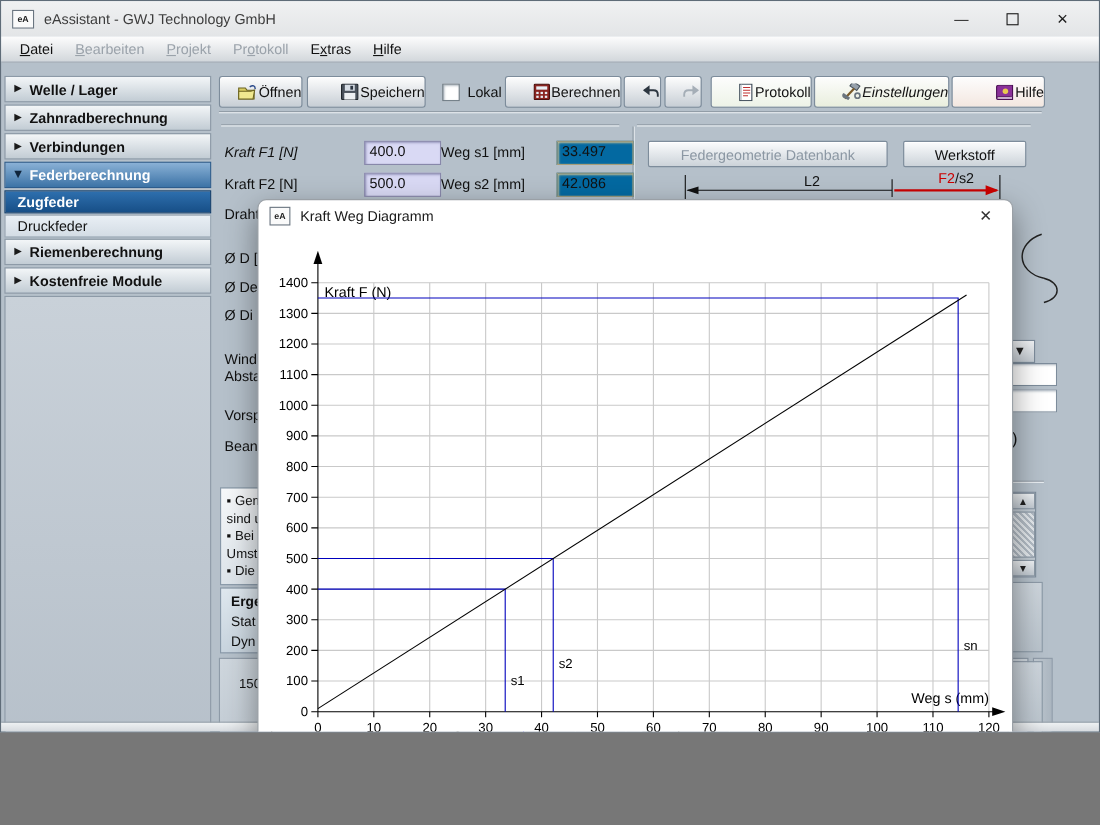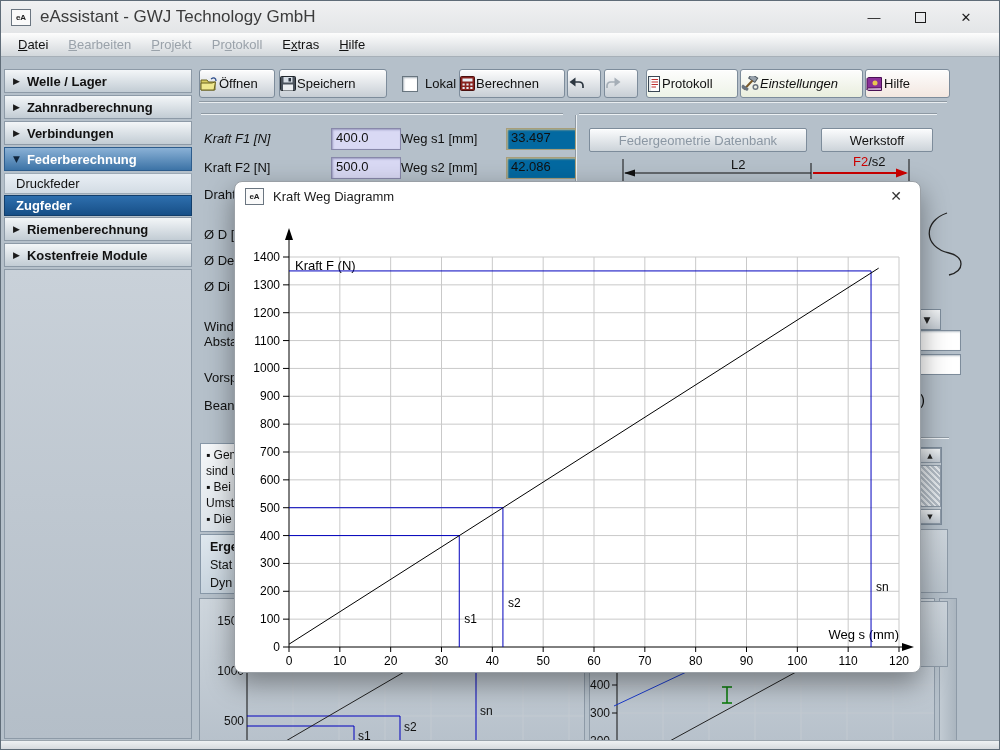--- a/index.html
+++ b/index.html
@@ -1,31 +1,31 @@
 <!DOCTYPE html>
 <html><head>
 <meta charset="utf-8">
 <style>
   html,body{margin:0;padding:0;background:#777;font-family:"Liberation Sans",sans-serif;}
-  #window{position:relative;width:1000px;height:750px;background:#b5c0ca;border:1px solid #5f6c78;box-sizing:border-box;overflow:hidden;}
+  #window{position:relative;width:1000px;height:666px;background:#b5c0ca;border:1px solid #5f6c78;box-sizing:border-box;overflow:hidden;}
   
   .titlebar{position:absolute;left:0;top:0;right:0;height:32px;background:linear-gradient(#f0f1f2,#e3e5e7);display:flex;align-items:center;padding:0 10px;gap:9px;box-sizing:border-box;}
   .app-icon{width:18px;height:15px;border:1px solid #6a7580;background:#fafafa;font-size:8px;font-weight:bold;color:#222;display:flex;align-items:center;justify-content:center;}
-  .win-title{font-size:17px;color:#3c3c3c;}
+  .win-title{font-size:13px;color:#3c3c3c;}
   .win-btns{margin-left:auto;display:flex;}
   .wbtn{width:46px;height:30px;display:flex;align-items:center;justify-content:center;font-size:13px;color:#1a1a1a;cursor:default;}
   .maxbox{width:9px;height:9px;border:1.4px solid #1a1a1a;display:inline-block;}
   
   .menubar{position:absolute;left:0;top:32px;right:0;height:24px;background:linear-gradient(#fdfdfd,#d2d7db);border-bottom:1px solid #a7b0b8;display:flex;align-items:center;padding:0 8px;gap:2px;box-sizing:border-box;}
   .menu-item{font-size:13px;color:#111;padding:2px 9px;}
   .menu-item.disabled{color:#9aa2aa;}
   .menu-item u{text-decoration:underline;}
   
   .toolbar{position:absolute;left:198px;top:68px;height:29px;display:flex;align-items:stretch;}
-  .tb-btn{display:flex;align-items:center;justify-content:flex-start;gap:1px;border:1px solid #7d8c9b;border-radius:3px;background:linear-gradient(#fdfdfd,#c7ced5);box-shadow:inset 0 1px 0 #fff;font-size:13px;color:#111;box-sizing:border-box;}
+  .tb-btn{display:flex;align-items:center;justify-content:flex-end;gap:1px;border:1px solid #7d8c9b;border-radius:3px;background:linear-gradient(#fdfdfd,#c7ced5);box-shadow:inset 0 1px 0 #fff;font-size:13px;color:#111;box-sizing:border-box;}
   .tb-check{display:flex;align-items:center;gap:7px;font-size:13px;color:#111;justify-content:center;}
   .cb-box{width:14px;height:14px;background:#fff;border:1px solid #68757f;box-shadow:inset 1px 1px 2px #aab4bc;}
   .tb-sep{position:absolute;left:198px;top:100px;width:748px;height:0;border-top:1px solid #8e99a3;border-bottom:1px solid #e9edf0;}
   
   .sidebar{position:absolute;left:3px;top:68px;width:188px;}
   .side-h{height:24px;margin-bottom:2px;display:flex;align-items:center;gap:7px;padding-left:8px;font-size:13px;font-weight:600;color:#111;background:linear-gradient(#f3f6f8,#c2ccd4);border:1px solid #8d9aa7;box-sizing:border-box;}
   .side-h .arr{font-size:9px;color:#1a1a1a;font-family:"DejaVu Sans",sans-serif;}
   .side-h.active{background:linear-gradient(#8ab1d6,#3c73a6);color:#fff;border-color:#2d5c8c;}
   .side-h.active .arr{color:#10253c;}
   .side-c{height:21px;margin-bottom:1px;display:flex;align-items:center;padding-left:11px;font-size:13px;color:#111;background:linear-gradient(#e9eff5,#d3dce4);border:1px solid #9daab6;box-sizing:border-box;}
@@ -192,25 +192,25 @@
         <span>Zahnradberechnung</span>
       </div>
       <div class="side-h">
         <span class="arr">▶</span>
         <span>Verbindungen</span>
       </div>
       <div class="side-h active">
         <span class="arr">▼</span>
         <span>Federberechnung</span>
       </div>
+      <div class="side-c selected">
+        <span>Zugfeder</span>
+      </div>
       <div class="side-c">
         <span>Druckfeder</span>
-      </div>
-      <div class="side-c selected">
-        <span>Zugfeder</span>
       </div>
       <div class="side-h">
         <span class="arr">▶</span>
         <span>Riemenberechnung</span>
       </div>
       <div class="side-h">
         <span class="arr">▶</span>
         <span>Kostenfreie Module</span>
       </div>
       <div class="side-fill"></div>

